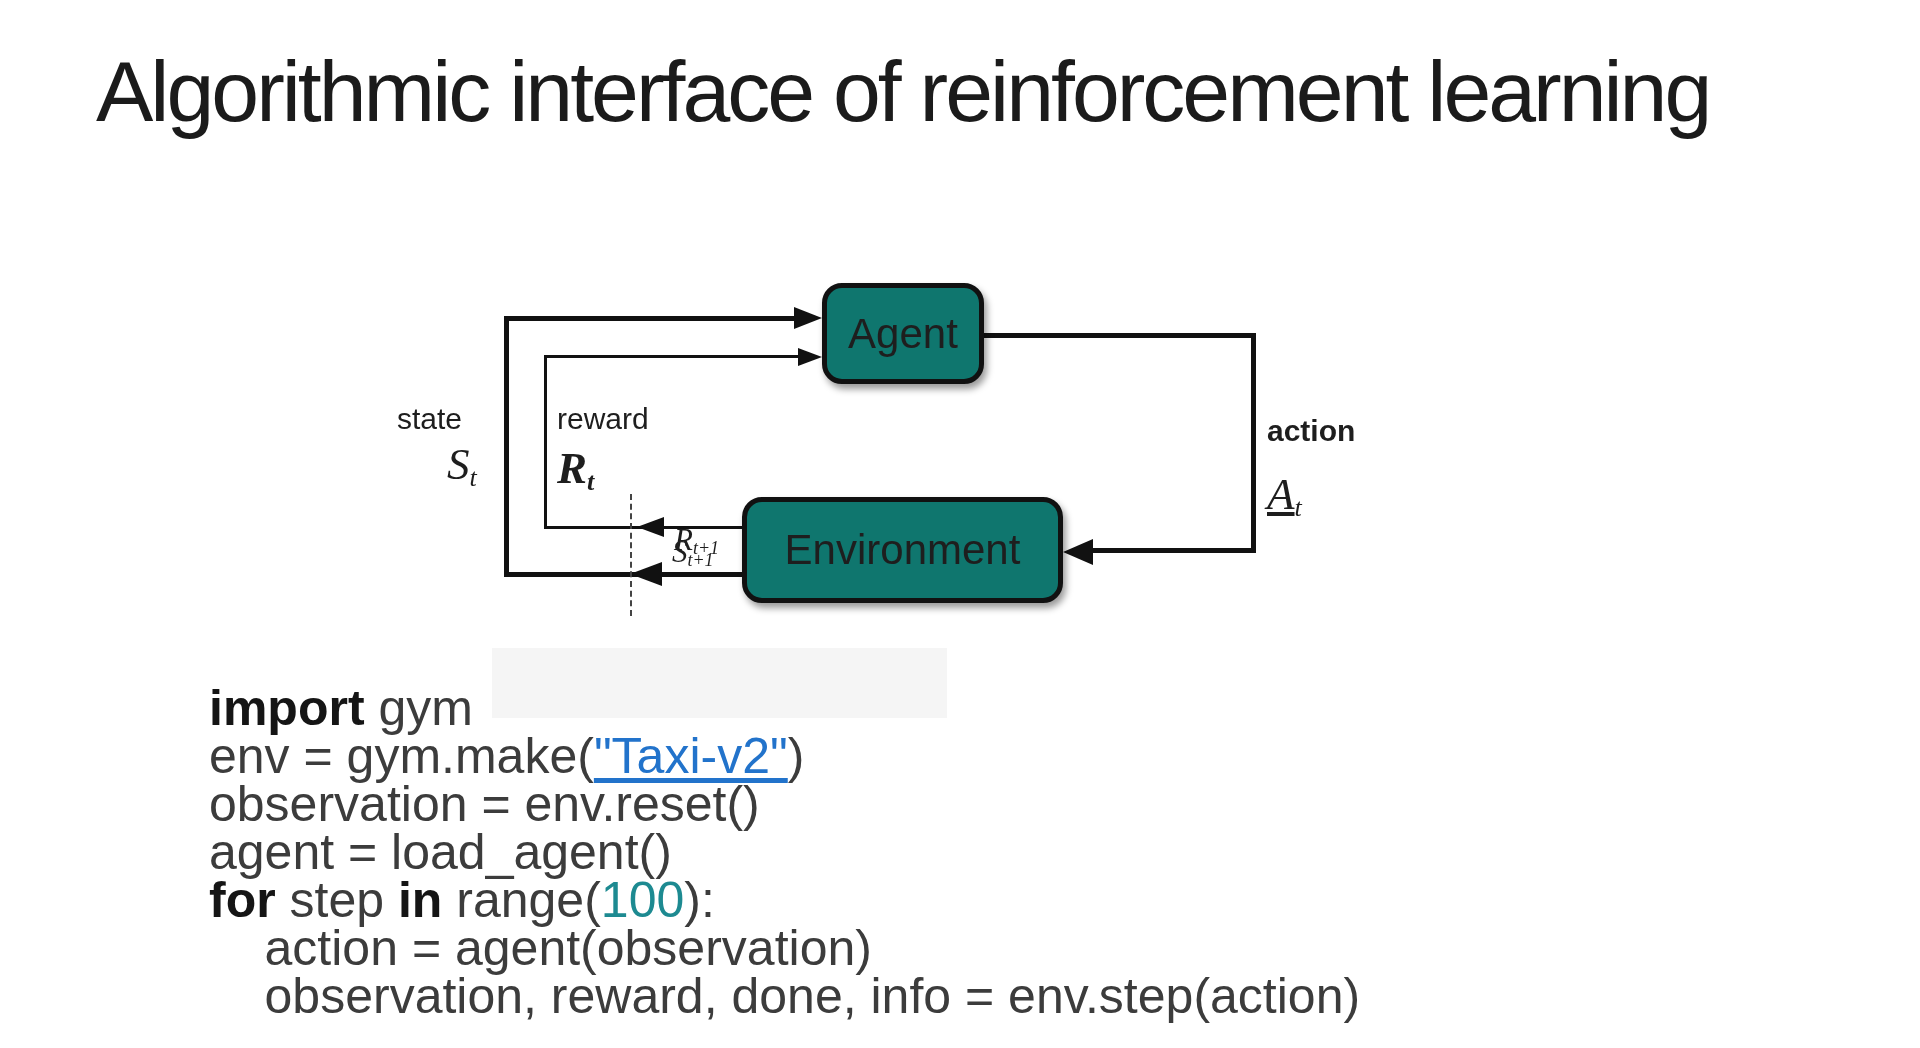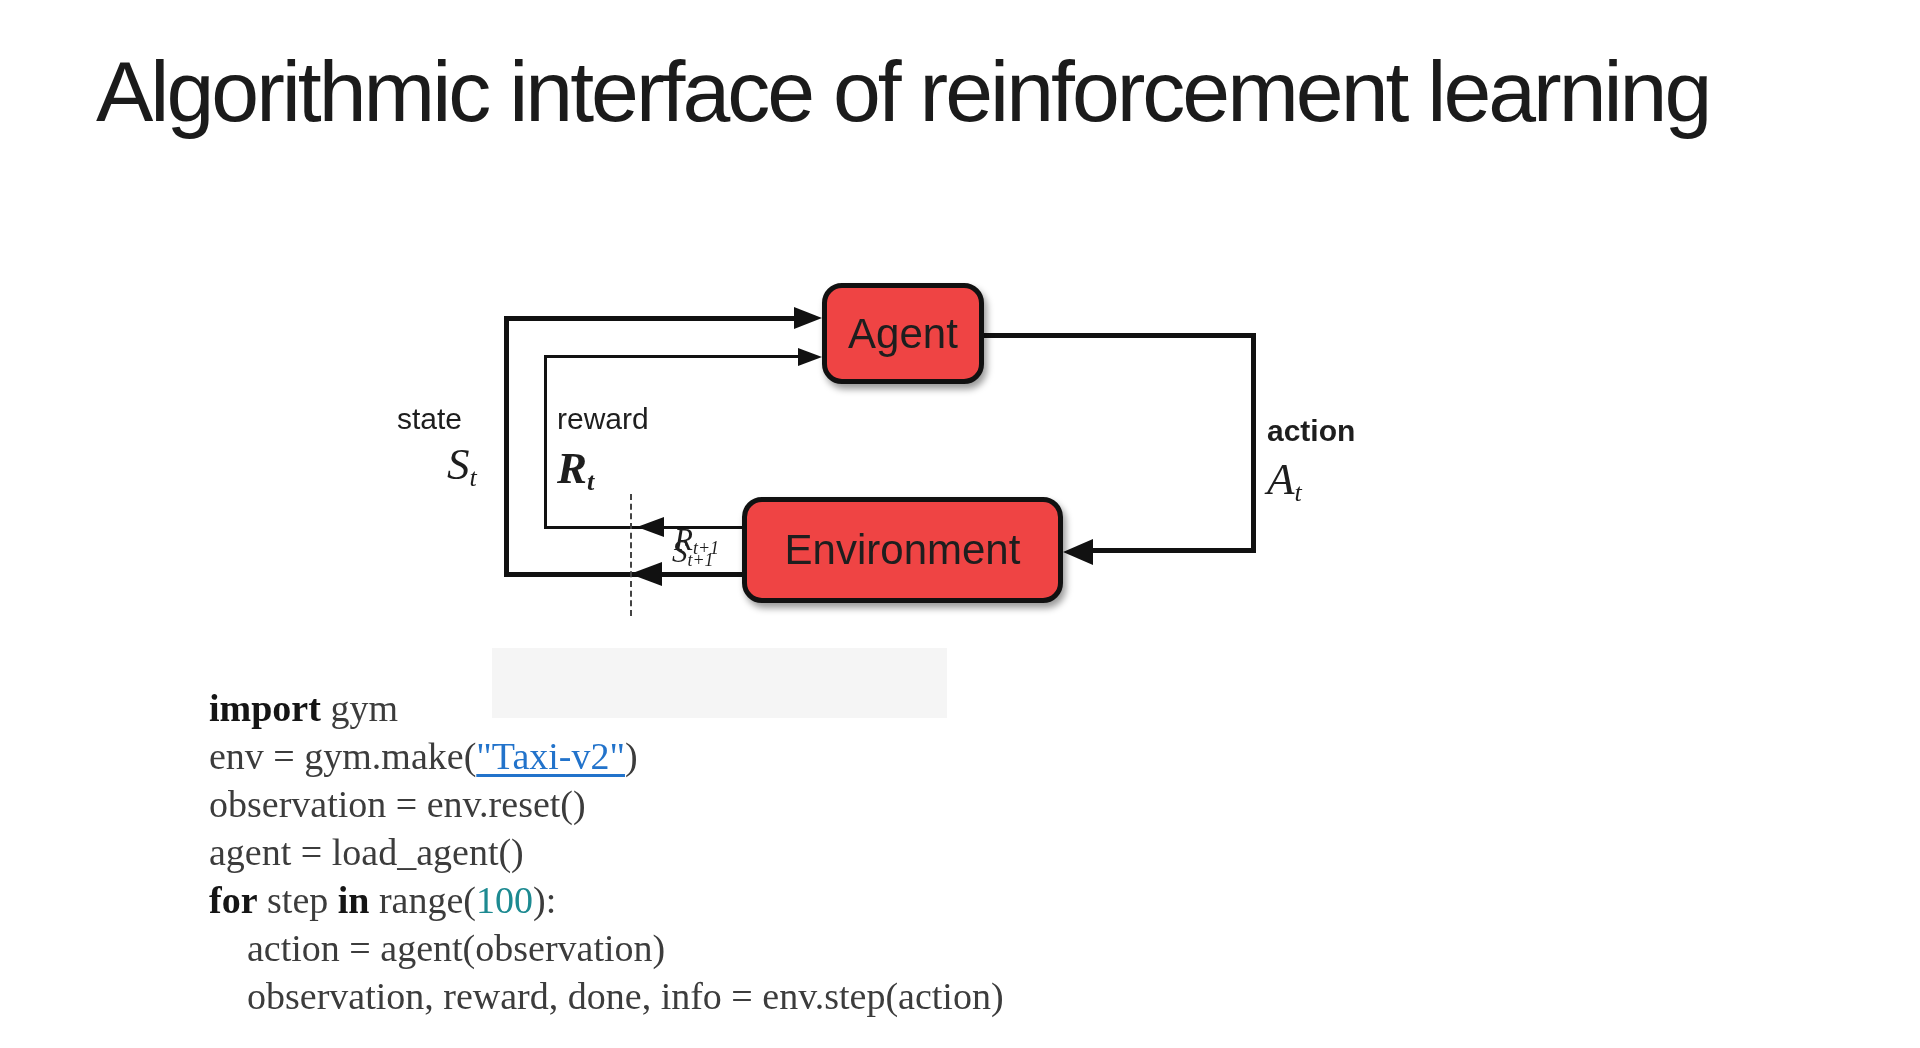--- a/index.html
+++ b/index.html
@@ -12,21 +12,21 @@
 
   
   #slide-title {
     left:96px; top:42px; width:1824px;
     font-size:86px; font-weight:300; letter-spacing:-3px;
     color:#1b1b1b; white-space:nowrap;
   }
 
   
   .node-box {
-    background:#ef4444; border:5px solid #111; border-radius:20px;
+    background:#0f766e; border:5px solid #111; border-radius:20px;
     box-shadow:3px 5px 7px rgba(0,0,0,0.40);
     display:flex; align-items:center; justify-content:center;
     box-sizing:border-box; color:#1e1e1e; font-size:42px;
   }
   .line { background:#111; }
   .arrow { width:0; height:0; }
   .arrow.right-big  { border-top:11px solid transparent; border-bottom:11px solid transparent; border-left:28px solid #111; }
   .arrow.right-small{ border-top:9px solid transparent;  border-bottom:9px solid transparent;  border-left:24px solid #111; }
   .arrow.left-big   { border-top:13px solid transparent; border-bottom:13px solid transparent; border-right:30px solid #111; }
   .arrow.left-mid   { border-top:12px solid transparent; border-bottom:12px solid transparent; border-right:32px solid #111; }
@@ -36,22 +36,22 @@
   .side-label { font-size:30px; color:#1e1e1e; }
   .math { font-family:"Liberation Serif", serif; font-style:italic; color:#1e1e1e; }
   .math .sub { font-size:0.58em; vertical-align:-0.25em; }
   .math-big { font-size:45px; }
   .math-mid { font-size:31px; }
 
   
   #code-artifact { background:#f5f5f5; }
   #code-block {
     left:209px; top:684px;
-    font-family:Liberation Serif, serif;
-    font-size:38px; line-height:48px; color:#3c3c3c;
+    font-family:Liberation Sans, sans-serif;
+    font-size:50px; line-height:48px; color:#3c3c3c;
   }
   .code-line { white-space:pre; }
   .tok-plain   { color:#3c3c3c; }
   .tok-keyword { color:#151515; font-weight:bold; }
   .tok-link    { color:#2273cb; text-decoration:underline; text-underline-offset:5px; cursor:pointer; }
   .tok-number  { color:#1d8a91; }
 </style>
 </head>
 <body>
 
@@ -83,21 +83,21 @@
   <span>Environment</span>
 </div>
 
 <div class="abs side-label" style="left:397px; top:402px; width:100px; ">state</div>
 <div class="abs math math-big" style="left:447px; top:438px;"><span>S</span><span class="sub">t</span></div>
 
 <div class="abs side-label" style="left:557px; top:402px;">reward</div>
 <div class="abs math math-big" style="left:557px; top:442px;font-weight:bold;"><span>R</span><span class="sub">t</span></div>
 
 <div class="abs side-label" style="left:1267px; top:414px;font-weight:bold;">action</div>
-<div class="abs math math-big" style="left:1267px; top:453px;"><span>A</span><span class="sub">t</span></div>
+<div class="abs math math-big" style="left:1267px; top:468px;text-decoration:underline;"><span>A</span><span class="sub">t</span></div>
 
 <div class="abs math math-mid" style="left:674px; top:474px;margin-top:48px;"><span>R</span><span class="sub">t+1</span></div>
 <div class="abs math math-mid" style="left:672px; top:534px;"><span>S</span><span class="sub">t+1</span></div>
 
 <div class="abs" id="code-artifact" style="left:492px; top:648px; width:455px; height:70px;"></div>
 <div class="abs" id="code-block">
     <div class="code-line"><span class="tok-keyword">import</span><span class="tok-plain"> gym</span></div>
     <div class="code-line"><span class="tok-plain">env = gym.make(</span><span class="tok-link">"Taxi-v2"</span><span class="tok-plain">)</span></div>
     <div class="code-line"><span class="tok-plain">observation = env.reset()</span></div>
     <div class="code-line"><span class="tok-plain">agent = load_agent()</span></div>

